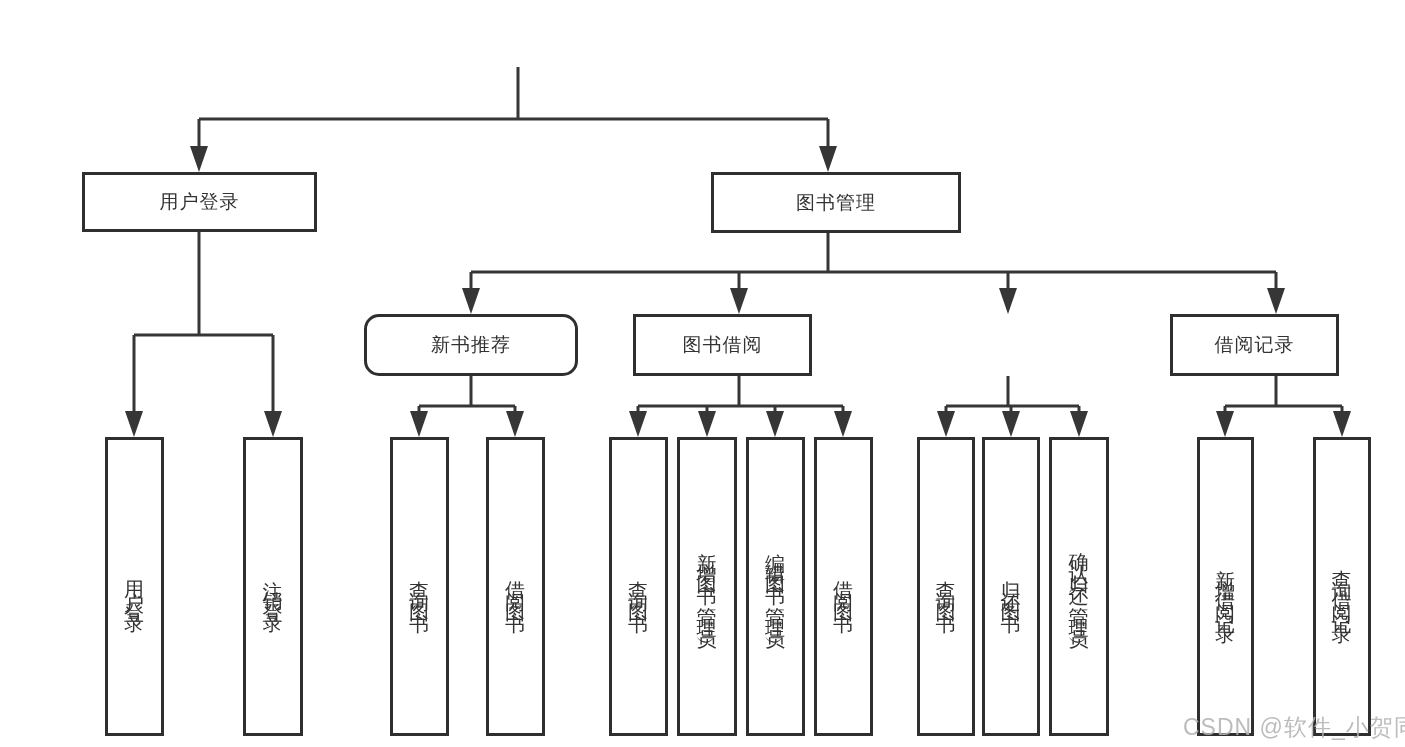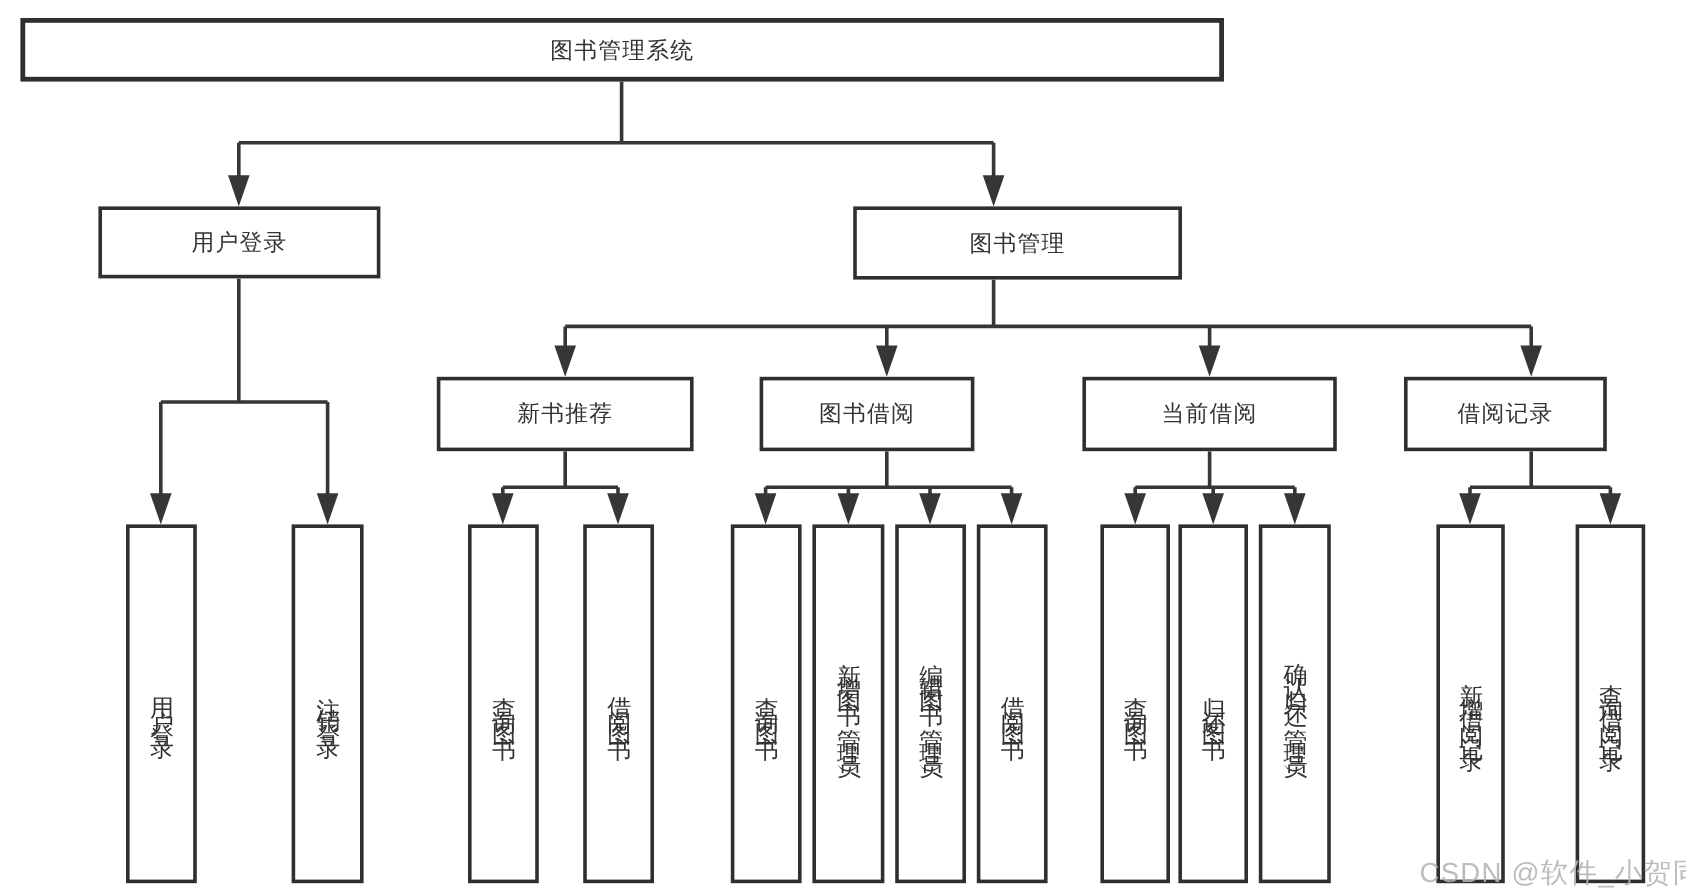--- a/index.html
+++ b/index.html
@@ -116,28 +116,26 @@
       <polygon points="1011,437 1002,411 1020,411"></polygon>
       <polygon points="1079,437 1070,411 1088,411"></polygon>
     </g>
     <g>
       <path d="M1276 376 V406 M1225 406 H1342 M1225 406 V413 M1342 406 V413"></path>
       <polygon points="1225,437 1216,411 1234,411"></polygon>
       <polygon points="1342,437 1333,411 1351,411"></polygon>
     </g>
   </svg>
 
-  <div class="node root" style="left:17px; top:15px; width:1003px; height:53px;">图书管理系统</div>
 
   <div class="node" style="left:82px; top:172px; width:235px; height:60px;">用户登录</div>
-  <div class="node" style="left:711px; top:172px; width:274px; height:61px;">图书管理</div>
+  <div class="node" style="left:711px; top:172px; width:250px; height:61px;">图书管理</div>
 
-  <div class="node" style="left:364px; top:314px; width:214px; height:62px;">新书推荐</div>
+  <div class="node" style="left:364px; top:314px; width:214px; height:62px;border-radius:15px;">新书推荐</div>
   <div class="node" style="left:633px; top:314px; width:179px; height:62px;">图书借阅</div>
-  <div class="node" style="left:902px; top:314px; width:212px; height:62px;">当前借阅</div>
   <div class="node" style="left:1170px; top:314px; width:169px; height:62px;">借阅记录</div>
 
   <div class="leaf" style="left:105px; width:59px;">
     <span>用户登录</span>
   </div>
   <div class="leaf" style="left:243px; width:60px;">
     <span>注销登录</span>
   </div>
 
   <div class="leaf" style="left:390px; width:59px;">

